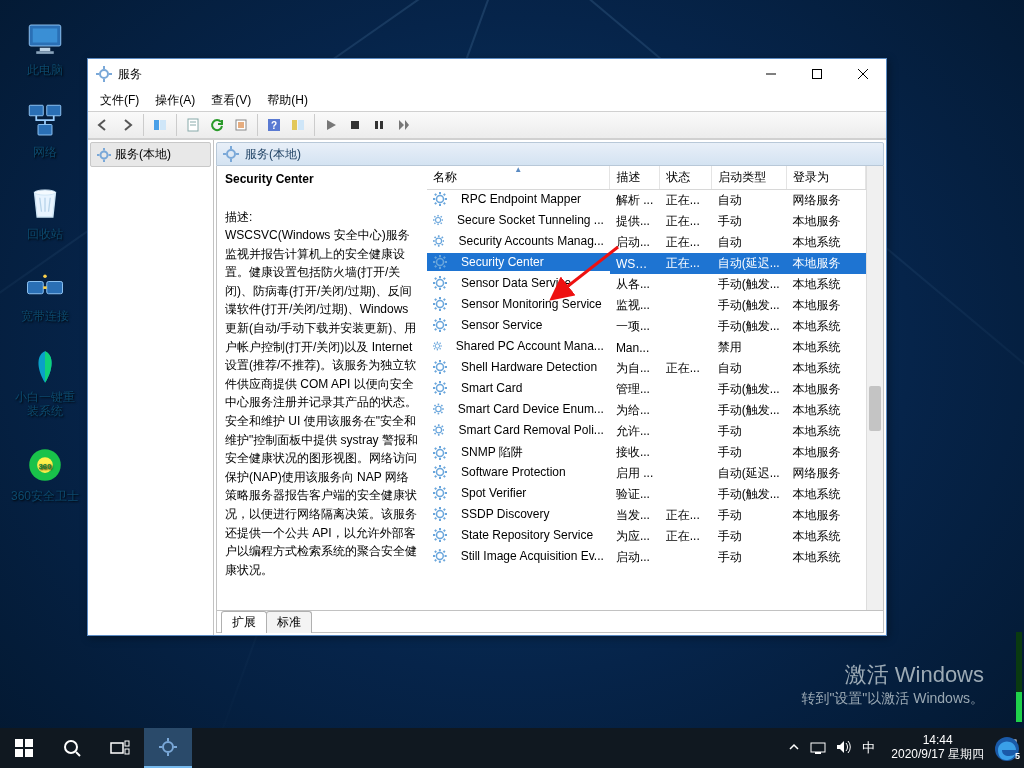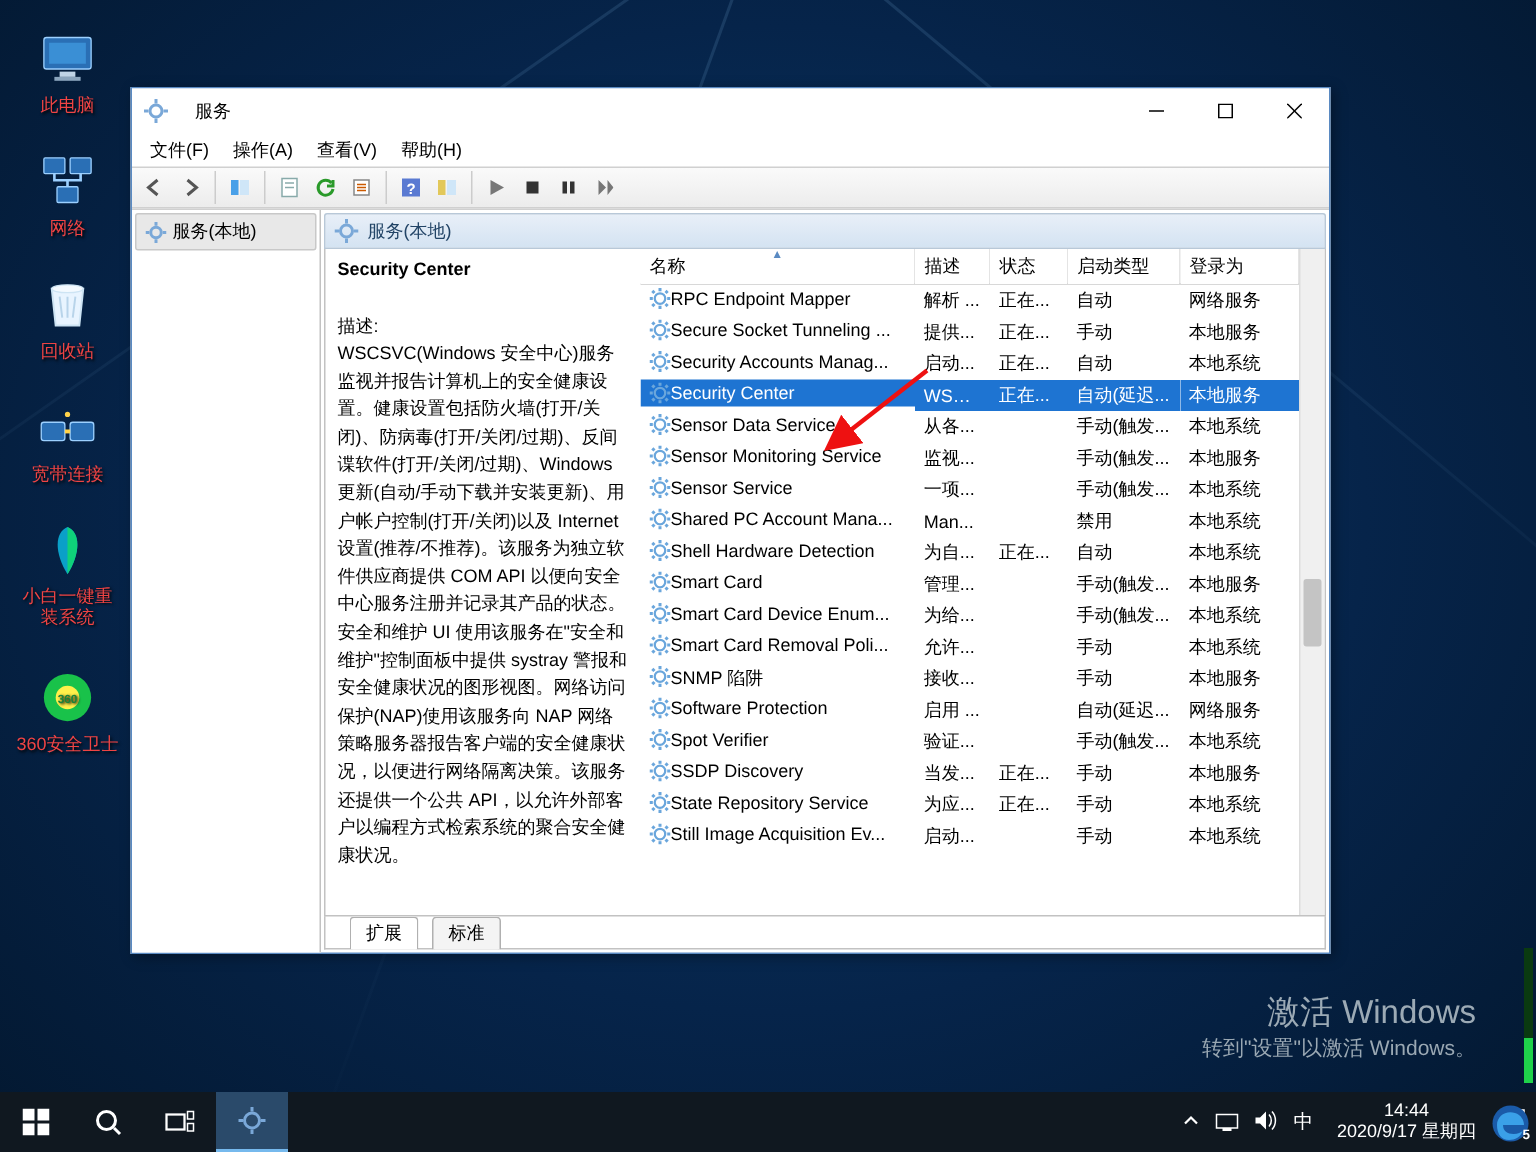--- a/index.html
+++ b/index.html
@@ -8,29 +8,29 @@
     width: 1024px; height: 768px;
     font-family: "Microsoft YaHei", "Segoe UI", sans-serif;
     font-size: 12px;
     color: #000;
     background: radial-gradient(ellipse at 50% 45%, #0a3a68 0%, #06244a 55%, #031830 100%);
     position: relative; overflow: hidden;
   }
   
   .ray { position:absolute; left:50%; top:50%; width:2px; height:900px; background:linear-gradient(to bottom, rgba(150,210,255,0.15), rgba(150,210,255,0)); transform-origin: top center; }
   
-  .desk { position:absolute; left:10px; width:70px; text-align:center; color:#ef4444; font-size:12px; text-shadow:1px 1px 2px #000; cursor:default; }
+  .desk { position:absolute; left:10px; width:70px; text-align:center; color:#0c4a6e; font-size:12px; text-shadow:1px 1px 2px #000; cursor:default; }
   .desk .ic { width:42px; height:42px; margin:0 auto 2px;text-align:right; }
   
   .win {
     position:absolute; left:87px; top:58px; width:800px; height:578px;
     background:#fff; border:1px solid #5a8ac2; box-shadow:2px 2px 8px rgba(0,0,0,.35);
     display:flex; flex-direction:column;
   }
-  .titlebar { height:30px; display:flex; align-items:center; padding:0 0 0 8px; background:#fff;gap:12px; }
+  .titlebar { height:30px; display:flex; align-items:center; padding:0 0 0 8px; background:#fff; }
   .titlebar .ticon { width:16px; height:16px; margin-right:6px; }
   .winbtns { margin-left:auto; display:flex; }
   .winbtn { width:46px; height:30px; display:flex; align-items:center; justify-content:center; }
   .menubar { height:22px; display:flex; align-items:center; padding:0 4px; font-size:12px; }
   .menubar span { padding:2px 8px; }
   .toolbar { height:28px; border-top:1px solid #d0d0d0; border-bottom:1px solid #d0d0d0;
     background:linear-gradient(#fafafa,#ececec); display:flex; align-items:center; padding:0 4px; gap:2px; }
   .tbtn { width:22px; height:22px; display:flex; align-items:center; justify-content:center; border:1px solid transparent; }
   .tsep { width:1px; height:22px; background:#ccc; margin:0 3px; }
   .body { flex:1; display:flex; min-height:0; border-top:1px solid #d0d0d0; }
@@ -44,25 +44,25 @@
   .detail .svc { font-weight:bold; margin-bottom:12px; }
   .detail .lbl { margin-top:23px; }
   .detail .desc { line-height:1.55; }
   .listwrap { flex:1; display:flex; min-width:0; position:relative; }
   .list { flex:1; overflow:hidden; }
   table { border-collapse:collapse; width:100%; table-layout:fixed; }
   th { text-align:left; font-weight:normal; padding:3px 6px; background:#fff;
     border-right:1px solid #e4e4e4; border-bottom:1px solid #d8d8d8; position:sticky; top:0; white-space:nowrap; overflow:hidden; }
   th .sort { font-size:8px; color:#5a8ac2; position:absolute; left:50%; top:-1px; transform:translateX(-50%);}
   td { padding:2px 6px; white-space:nowrap; overflow:hidden; text-overflow:ellipsis; }
-  tr.row td:first-child { display:flex; gap:0; }
+  tr.row td:first-child { display:flex; align-items:center; gap:14px; }
   tr.sel td { background:#1e74d2; color:#fff; }
   .vscroll { width:17px; background:#f0f0f0; border-left:1px solid #ddd; position:relative; }
   .thumb { position:absolute; left:2px; right:2px; top:220px; height:45px; background:#c4c4c4; border-radius:2px; }
-  .tabs { height:22px; display:flex; align-items:flex-end; padding:2px 16px 0; gap:10px; border:1px solid #c2c2c2; border-top:none; }
+  .tabs { height:22px; display:flex; align-items:flex-end; padding:2px 4px 0; gap:0; border:1px solid #c2c2c2; border-top:none; }
   .tab { padding:2px 10px; border:1px solid #b0b0b0; border-bottom:none; background:#f4f4f4; font-size:12px;
     border-radius:3px 3px 0 0; margin-right:-1px; position:relative; top:1px; }
   .tab.active { background:#fff; z-index:1; }
   
   .arrow { position:absolute; z-index:50; pointer-events:none;}
   
   .taskbar { position:absolute; left:0; right:0; bottom:0; height:40px; background:#101820;
     display:flex; align-items:center; color:#fff; font-size:12px; }
   .tb { width:48px; height:40px; display:flex; align-items:center; justify-content:center; }
   .tb.active { background:#2a4a6a; border-bottom:2px solid #76b9ed; }

